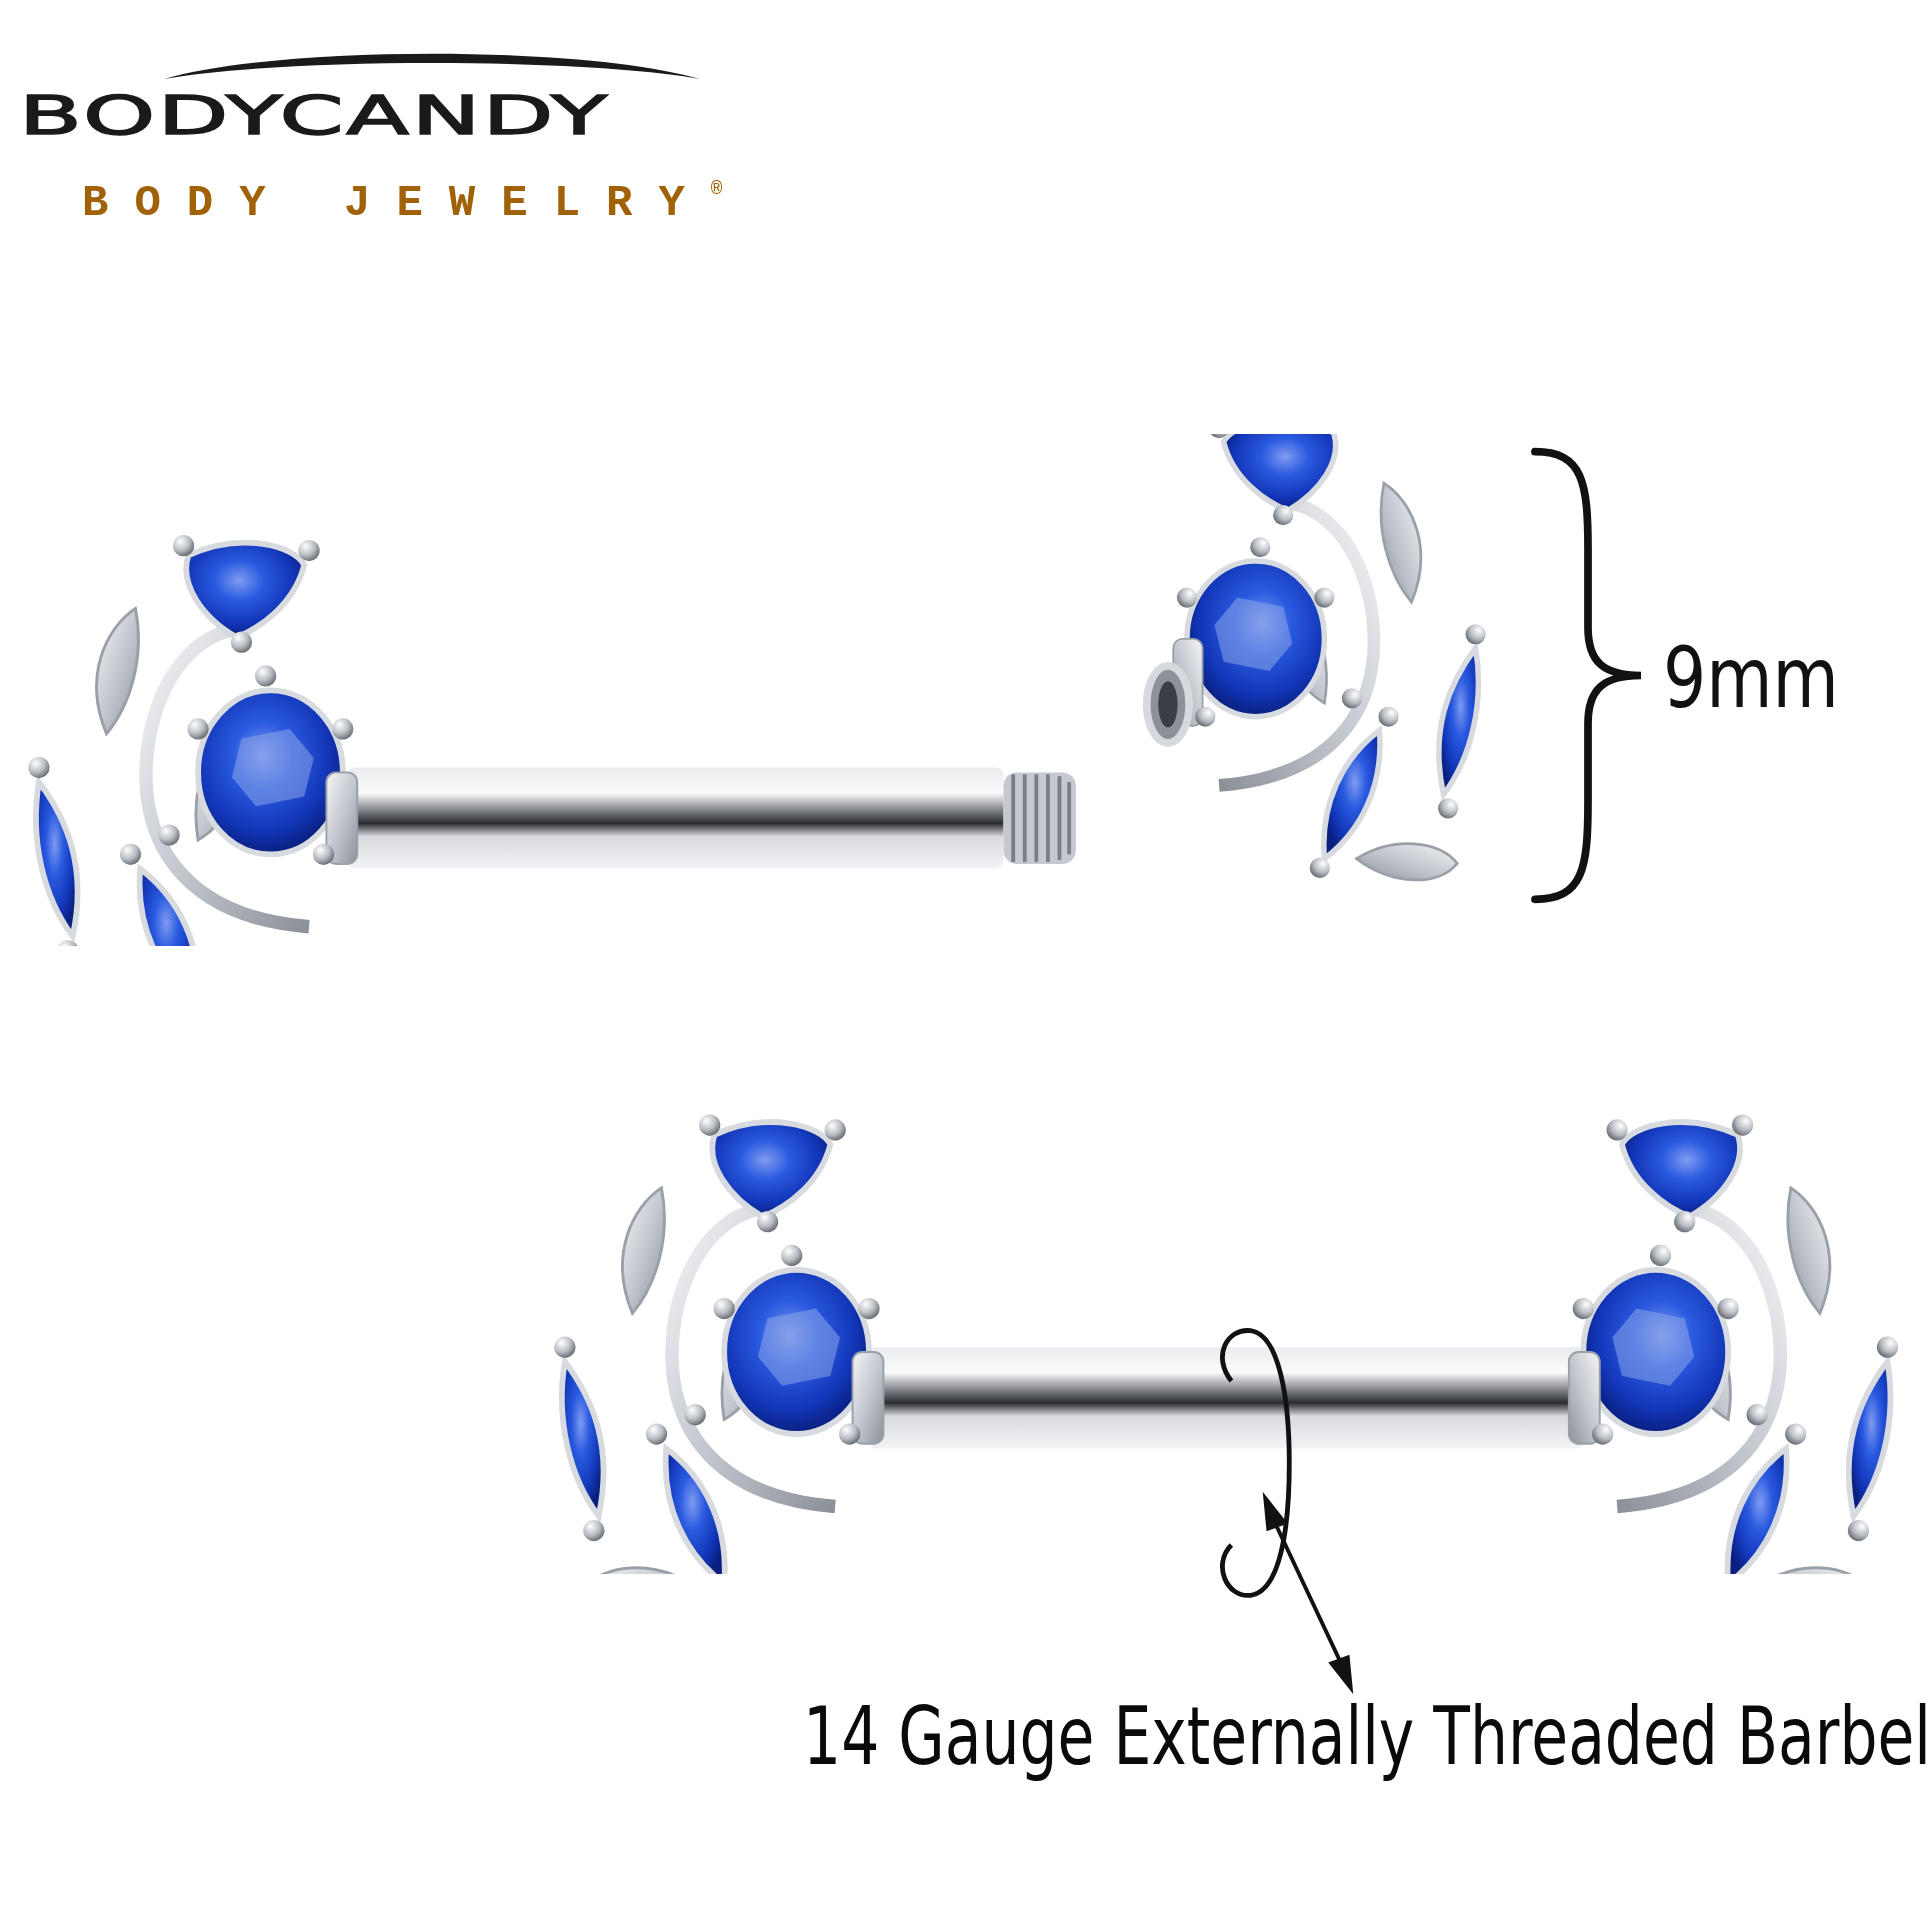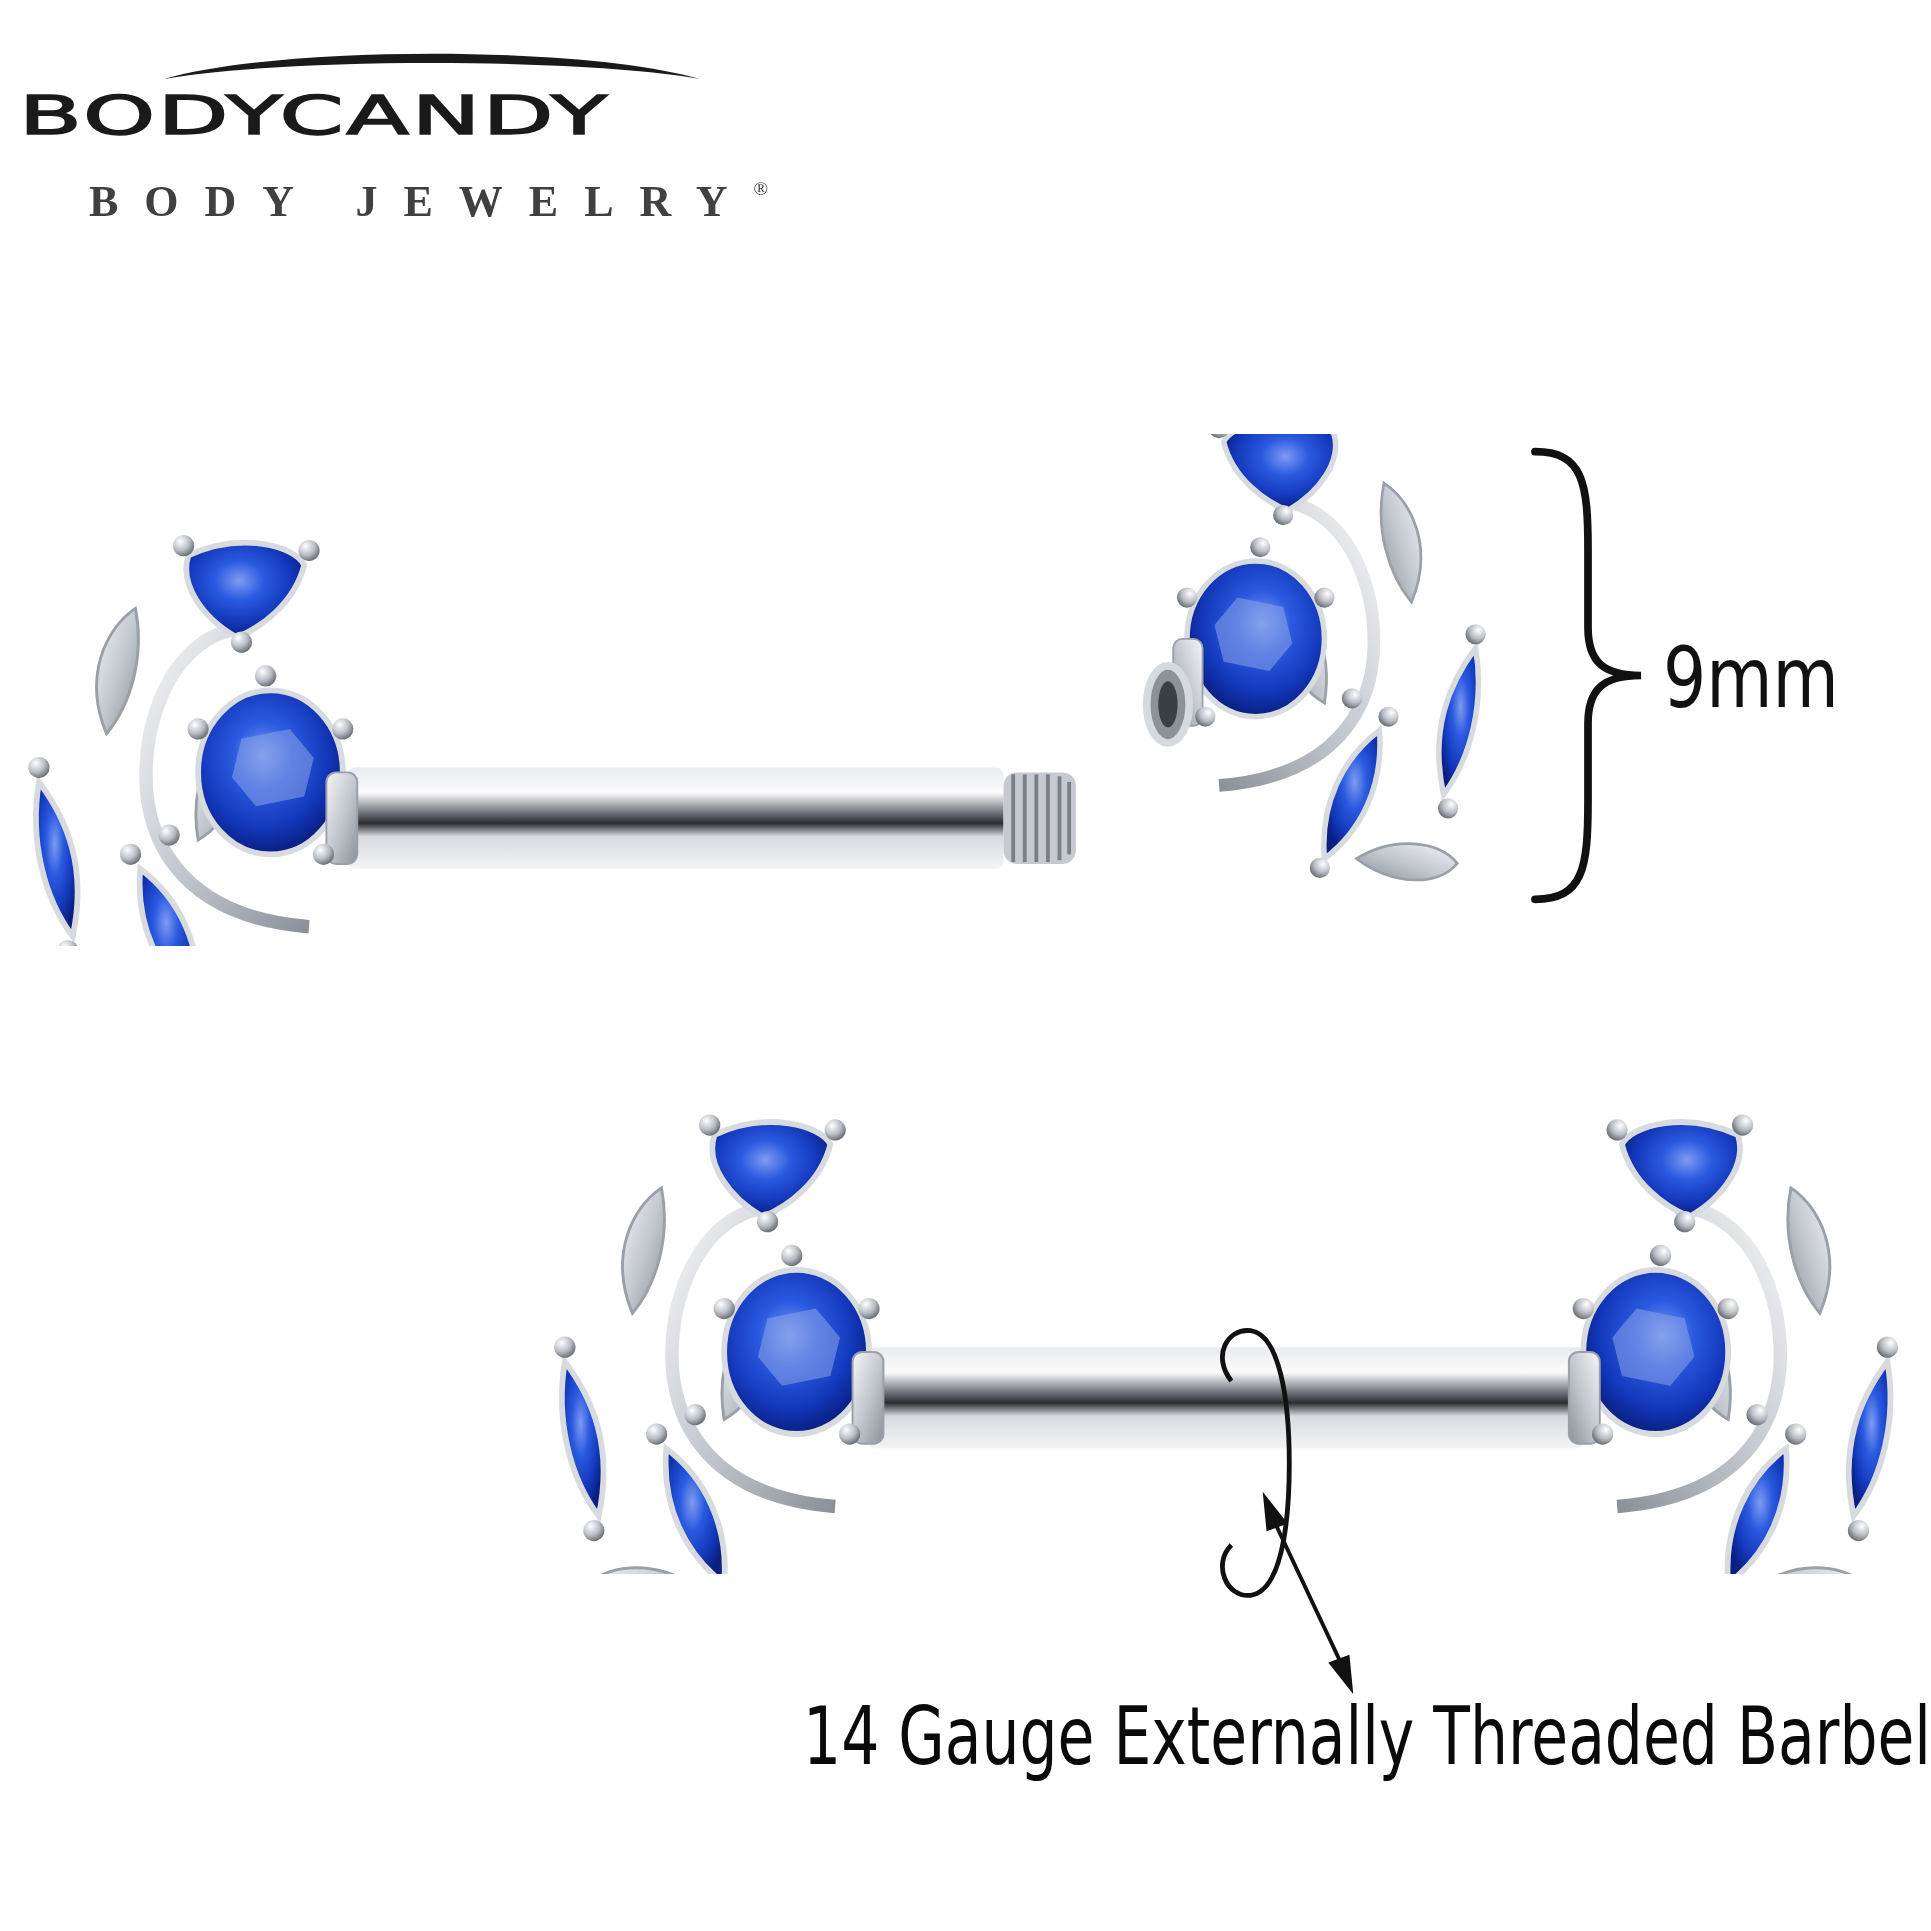--- a/index.html
+++ b/index.html
@@ -10,24 +10,24 @@
   .logo-arc { left: 164px; top: 50px; width: 536px; height: 29px; }
   .logo-word {
     left: 19.3px; top: 93px; width: 842px; height: 58px;
     font-family: "DejaVu Sans", sans-serif; font-weight: 400;
     font-size: 68px; line-height: 58px; letter-spacing: 1.9px;
     color: #1a1a1a; white-space: nowrap;
     transform: scaleX(1.35) scaleY(0.78); transform-origin: left top;
     -webkit-text-stroke: 1.9px #1a1a1a;
   }
   .logo-sub {
-    left: 89px; top: 166px; height: 46px;
-    font-family: Liberation Serif, serif; font-weight: 700;
+    left: 82px; top: 166px; height: 46px;
+    font-family: Liberation Mono, monospace; font-weight: 700;
     font-size: 44px; line-height: 46px; letter-spacing: 26px;
-    color: #404040; white-space: nowrap;
+    color: #a16207; white-space: nowrap;
   }
   .logo-sub sup { font-size: 19.3px; letter-spacing: 0; vertical-align: 21px; font-weight: 400; }
   
   .brace { left: 1530px; top: 444px; width: 116px; height: 463px; }
   .size-label {
     left: 1663px; top: 632px;
     font-family: "DejaVu Sans", sans-serif; font-size: 83px; line-height: 93px;
     color: #111111; white-space: nowrap;
     transform: scaleX(0.82); transform-origin: left top;
   }

